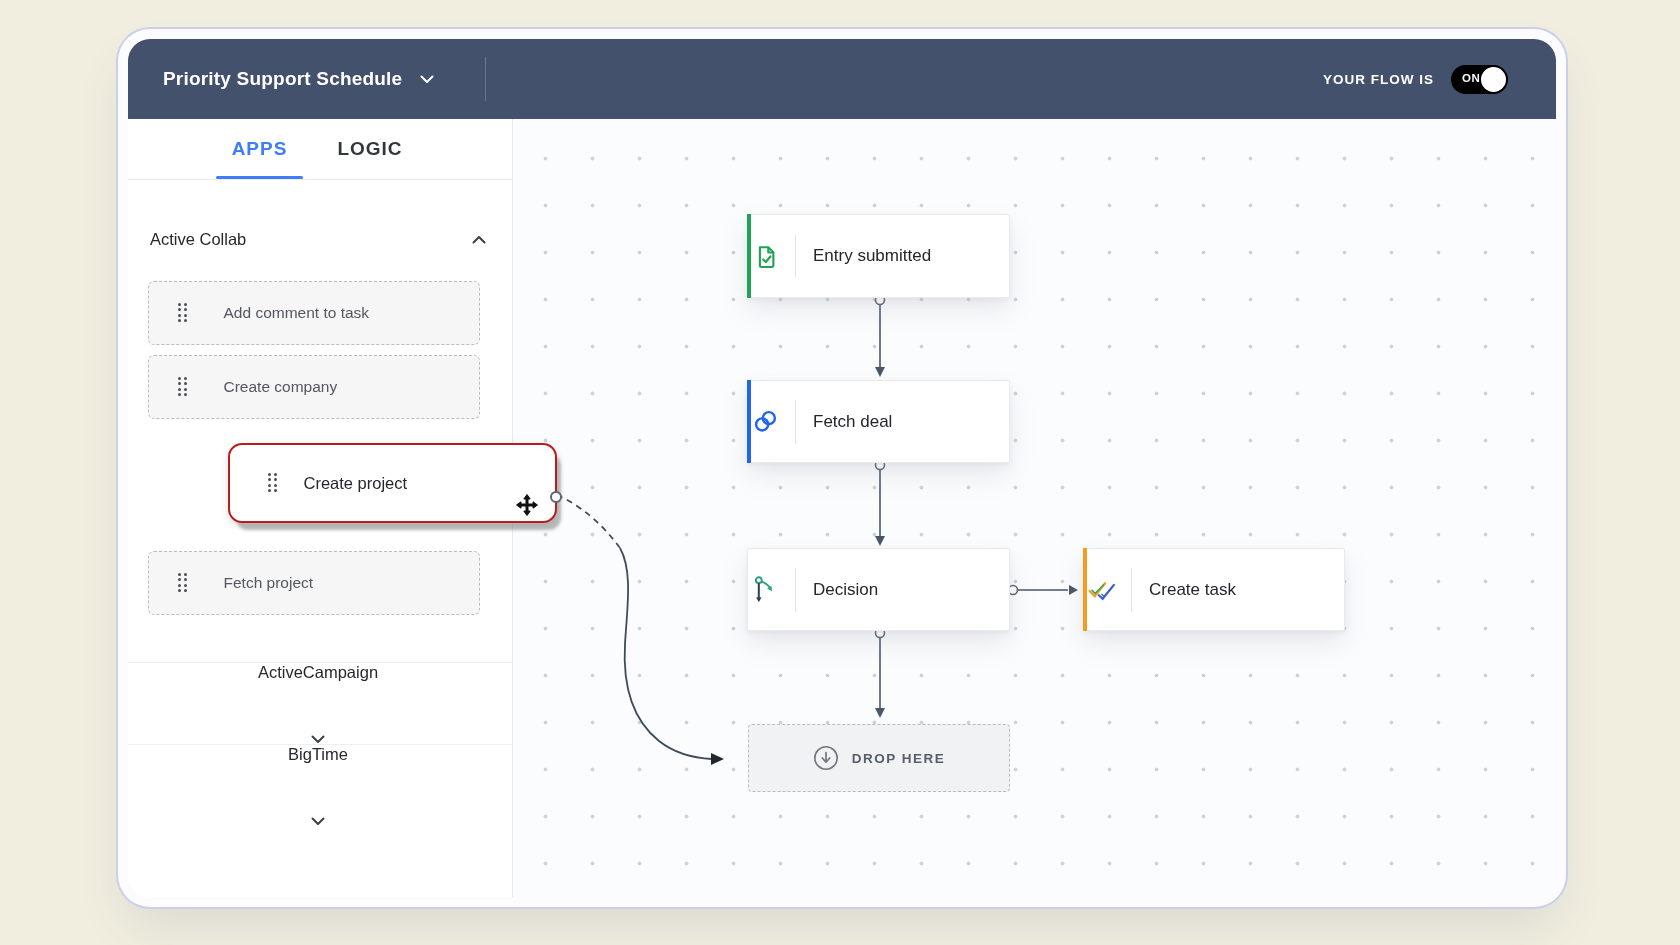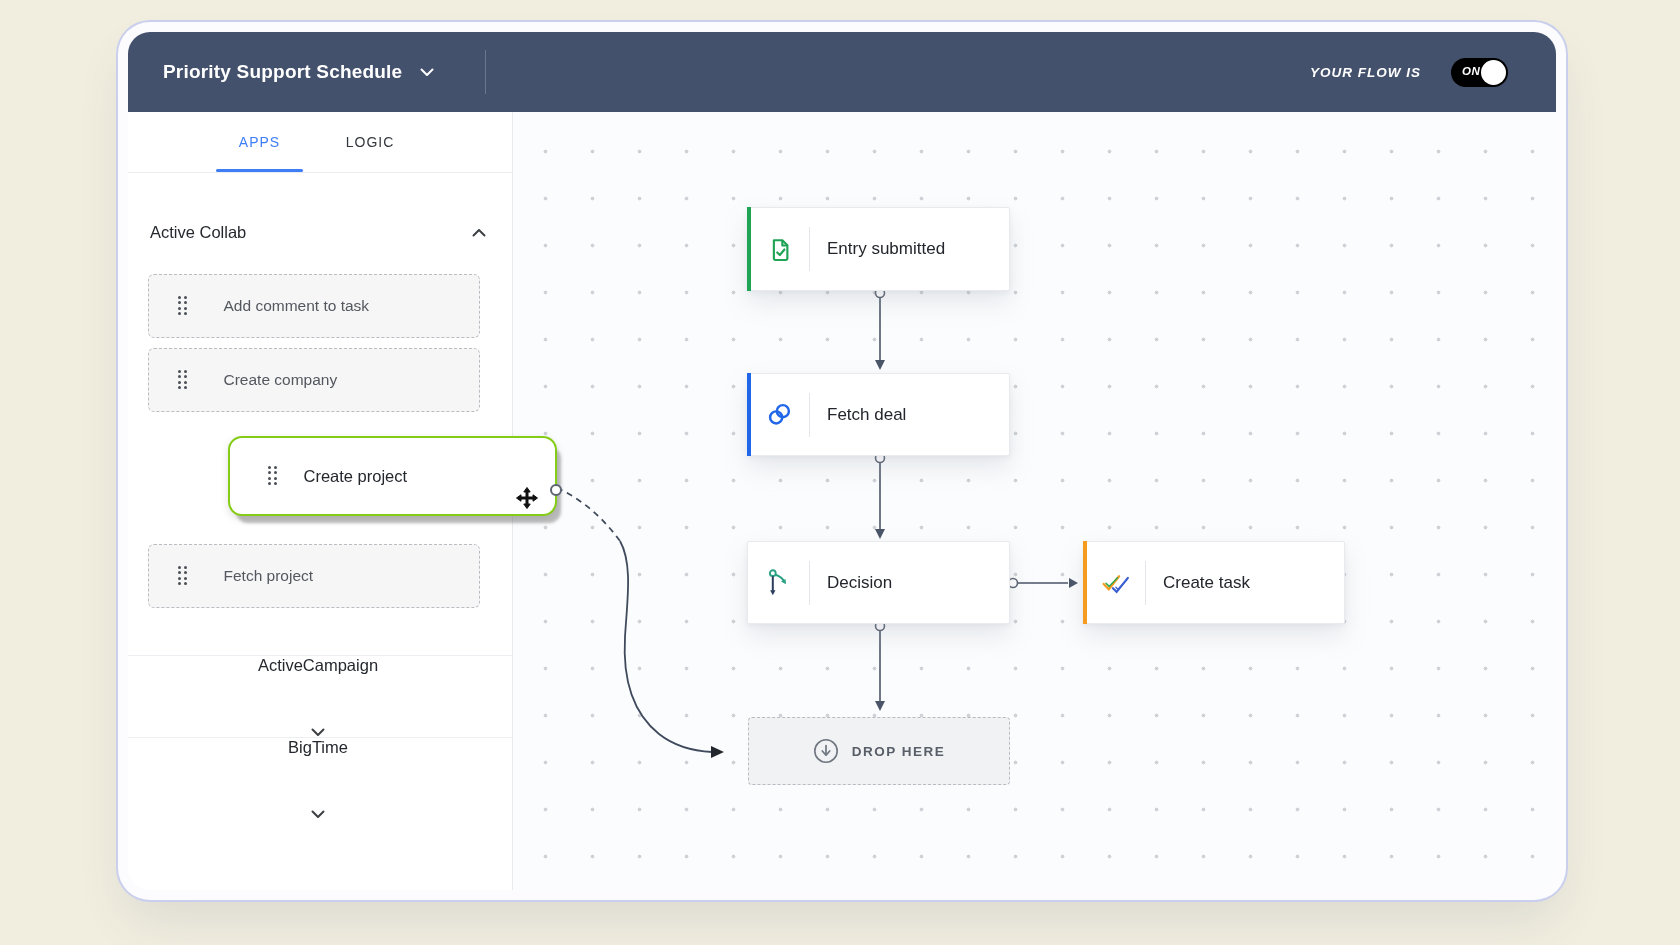--- a/index.html
+++ b/index.html
@@ -2,50 +2,50 @@
 <html><head>
 <meta charset="utf-8">
 <style>
   * { margin:0; padding:0; box-sizing:border-box; }
   html,body { width:1680px; height:945px; }
   body { font-family:"Liberation Sans", sans-serif; background:#f1eedf; overflow:hidden; }
 
   .stage { position:relative; width:1680px; height:945px; }
 
   .window {
-    position:absolute; left:128px; top:32px; width:1428px; height:858px;
+    position:absolute; left:128px; top:39px; width:1428px; height:858px;
     background:#ffffff; border-radius:22px; overflow:hidden;
     box-shadow: 0 0 0 10px #fcfcfe, 0 0 0 12px #c9cfec, 0 26px 50px rgba(70,80,120,.14);
   }
 
   
   .hdr { position:relative; height:80px; background:#44516c; display:flex; align-items:stretch; }
   .hdr-title { position:absolute; left:35px; top:0; height:80px; display:flex; align-items:center; gap:18px; cursor:pointer; }
   .hdr-title .t { color:#fff; font-size:19px; font-weight:600; letter-spacing:.2px; }
   .hdr-divider { position:absolute; left:357px; top:18px; width:1px; height:44px; background:rgba(255,255,255,.22); }
   .nav-tabs { position:absolute; left:418px; top:0; height:80px; display:flex; }
   .nav-tab { height:80px; display:flex; align-items:center; padding:0 22px; color:#d9deea;
              font-size:13.5px; font-weight:700; letter-spacing:1.2px; cursor:pointer; position:relative; }
   .nav-tab.active { background:#35415a; color:#ffffff; }
   .nav-tab.active::after { content:""; position:absolute; left:0; right:0; bottom:0; height:4px; background:#1fa98c; }
-  .hdr-right { position:absolute; right:48px; top:0; height:80px; display:flex; align-items:center; gap:30px;font-style:italic; }
+  .hdr-right { position:absolute; right:48px; top:0; height:80px; display:flex; align-items:center; gap:17px; }
   .flow-status { color:#fff; font-size:13.5px; font-weight:700; letter-spacing:1px; }
   .toggle { position:relative; width:57px; height:29px; border-radius:15px; background:#000000; cursor:pointer; }
   .toggle .on { position:absolute; left:11px; top:7px; color:#fff; font-size:11.5px; font-weight:700; letter-spacing:.5px; }
   .toggle .knob { position:absolute; right:2px; top:2px; width:25px; height:25px; border-radius:50%;
                   background:#fff; box-shadow:0 1px 3px rgba(0,0,0,.25); }
 
   
   .bodyrow { display:flex; height:778px; }
 
   
   .sidebar { width:385px; height:100%; background:#fff; border-right:1px solid #e8eaee; position:relative; }
   .side-tabs { height:61px; display:flex; padding-left:88px; gap:42px; border-bottom:1px solid #ededf1; }
   .side-tab { position:relative; height:100%; display:flex; align-items:center; justify-content:center;
-              font-size:14px; font-weight:400; letter-spacing:1px; color:#33373d; cursor:pointer; }
+              font-size:19px; font-weight:700; letter-spacing:1px; color:#33373d; cursor:pointer; }
   .side-tab.apps { width:87px; color:#3d7df5; }
   .side-tab.apps::after { content:""; position:absolute; left:0; right:0; bottom:0; height:3px; border-radius:2px; background:#3d7df5; }
   .side-tab.logic { width:50px; }
 
   .app-group-first { margin-top:26px; padding-bottom:37px; }
   .group-head { height:66px; display:flex; align-items:center; justify-content:space-between;
                 padding:0 26px 0 22px; cursor:pointer;gap:8px; }
   .group-head .gname { font-size:16.5px; font-weight:500; color:#25282e; }
   .items { padding:9px 0 0 20px; }
   .ditem { width:332px; height:64px; margin-bottom:10px; border:1.5px dashed #b9bdc2; border-radius:6px;
@@ -59,36 +59,36 @@
   .dots8 { display:grid; grid-template-columns:repeat(2,4px); grid-auto-rows:4px; gap:1.5px; }
   .dots8 i { width:3px; height:3px; border-radius:50%; background:#4a4f55; }
 
   
   .canvas { position:relative; flex:1; height:100%; background:#fbfcfd;
     background-image: radial-gradient(circle, #cfd2d6 1.7px, rgba(0,0,0,0) 2.2px);
     background-size:47px 47px; background-position:9px 16px; overflow:hidden; }
 
   .node { position:absolute; width:263px; height:84px; background:#fff; border:1px solid #e8eaee; border-radius:2px;
           box-shadow:0 12px 24px rgba(145,155,175,.20), 0 2px 5px rgba(145,155,175,.12);
-          display:flex; align-items:center; padding-left:14px; cursor:pointer; }
+          display:flex; align-items:center; cursor:pointer; }
   .node .accent { position:absolute; left:-1px; top:-1px; bottom:-1px; width:4px; }
   .node .nicon { width:34px; display:flex; justify-content:center; }
   .node .ndiv { width:1px; height:44px; background:#e2e5ea; margin:0 17px 0 13px; }
   .node .nlabel { font-size:17px; font-weight:500; color:#23262c; }
 
   .dropzone { position:absolute; left:235px; top:605px; width:262px; height:68px; background:#f1f2f4;
               border:1.6px dashed #b7bcc3; border-radius:4px; display:flex; align-items:center;
               justify-content:center; gap:13px; }
   .dropzone .dlabel { font-size:13.5px; font-weight:600; letter-spacing:1.5px; color:#595f69; }
 
   .wires { position:absolute; left:0; top:0; width:100%; height:100%; pointer-events:none; }
 
   
   .dragged { position:absolute; left:100px; top:404px; width:329px; height:80px; z-index:60;
-             background:#fff; border:2px solid #84cc16; border-radius:14px;
+             background:#fff; border:2px solid #b91c1c; border-radius:14px;
              box-shadow:6px 9px 3px -2px rgba(110,110,110,.45), 0 3px 8px rgba(0,0,0,.12);
              display:flex; align-items:center; padding-left:38px; gap:26px; cursor:grabbing; }
   .dragged .lbl { font-size:16.5px; color:#24272c; }
   .drag-port { position:absolute; right:-7px; top:46px; width:12px; height:12px; border-radius:50%;
                background:#fff; border:2px solid #5b6470; }
   .cursor-move { position:absolute; left:385px; top:452px; z-index:70; }
 </style>
 </head>
 <body>
 

